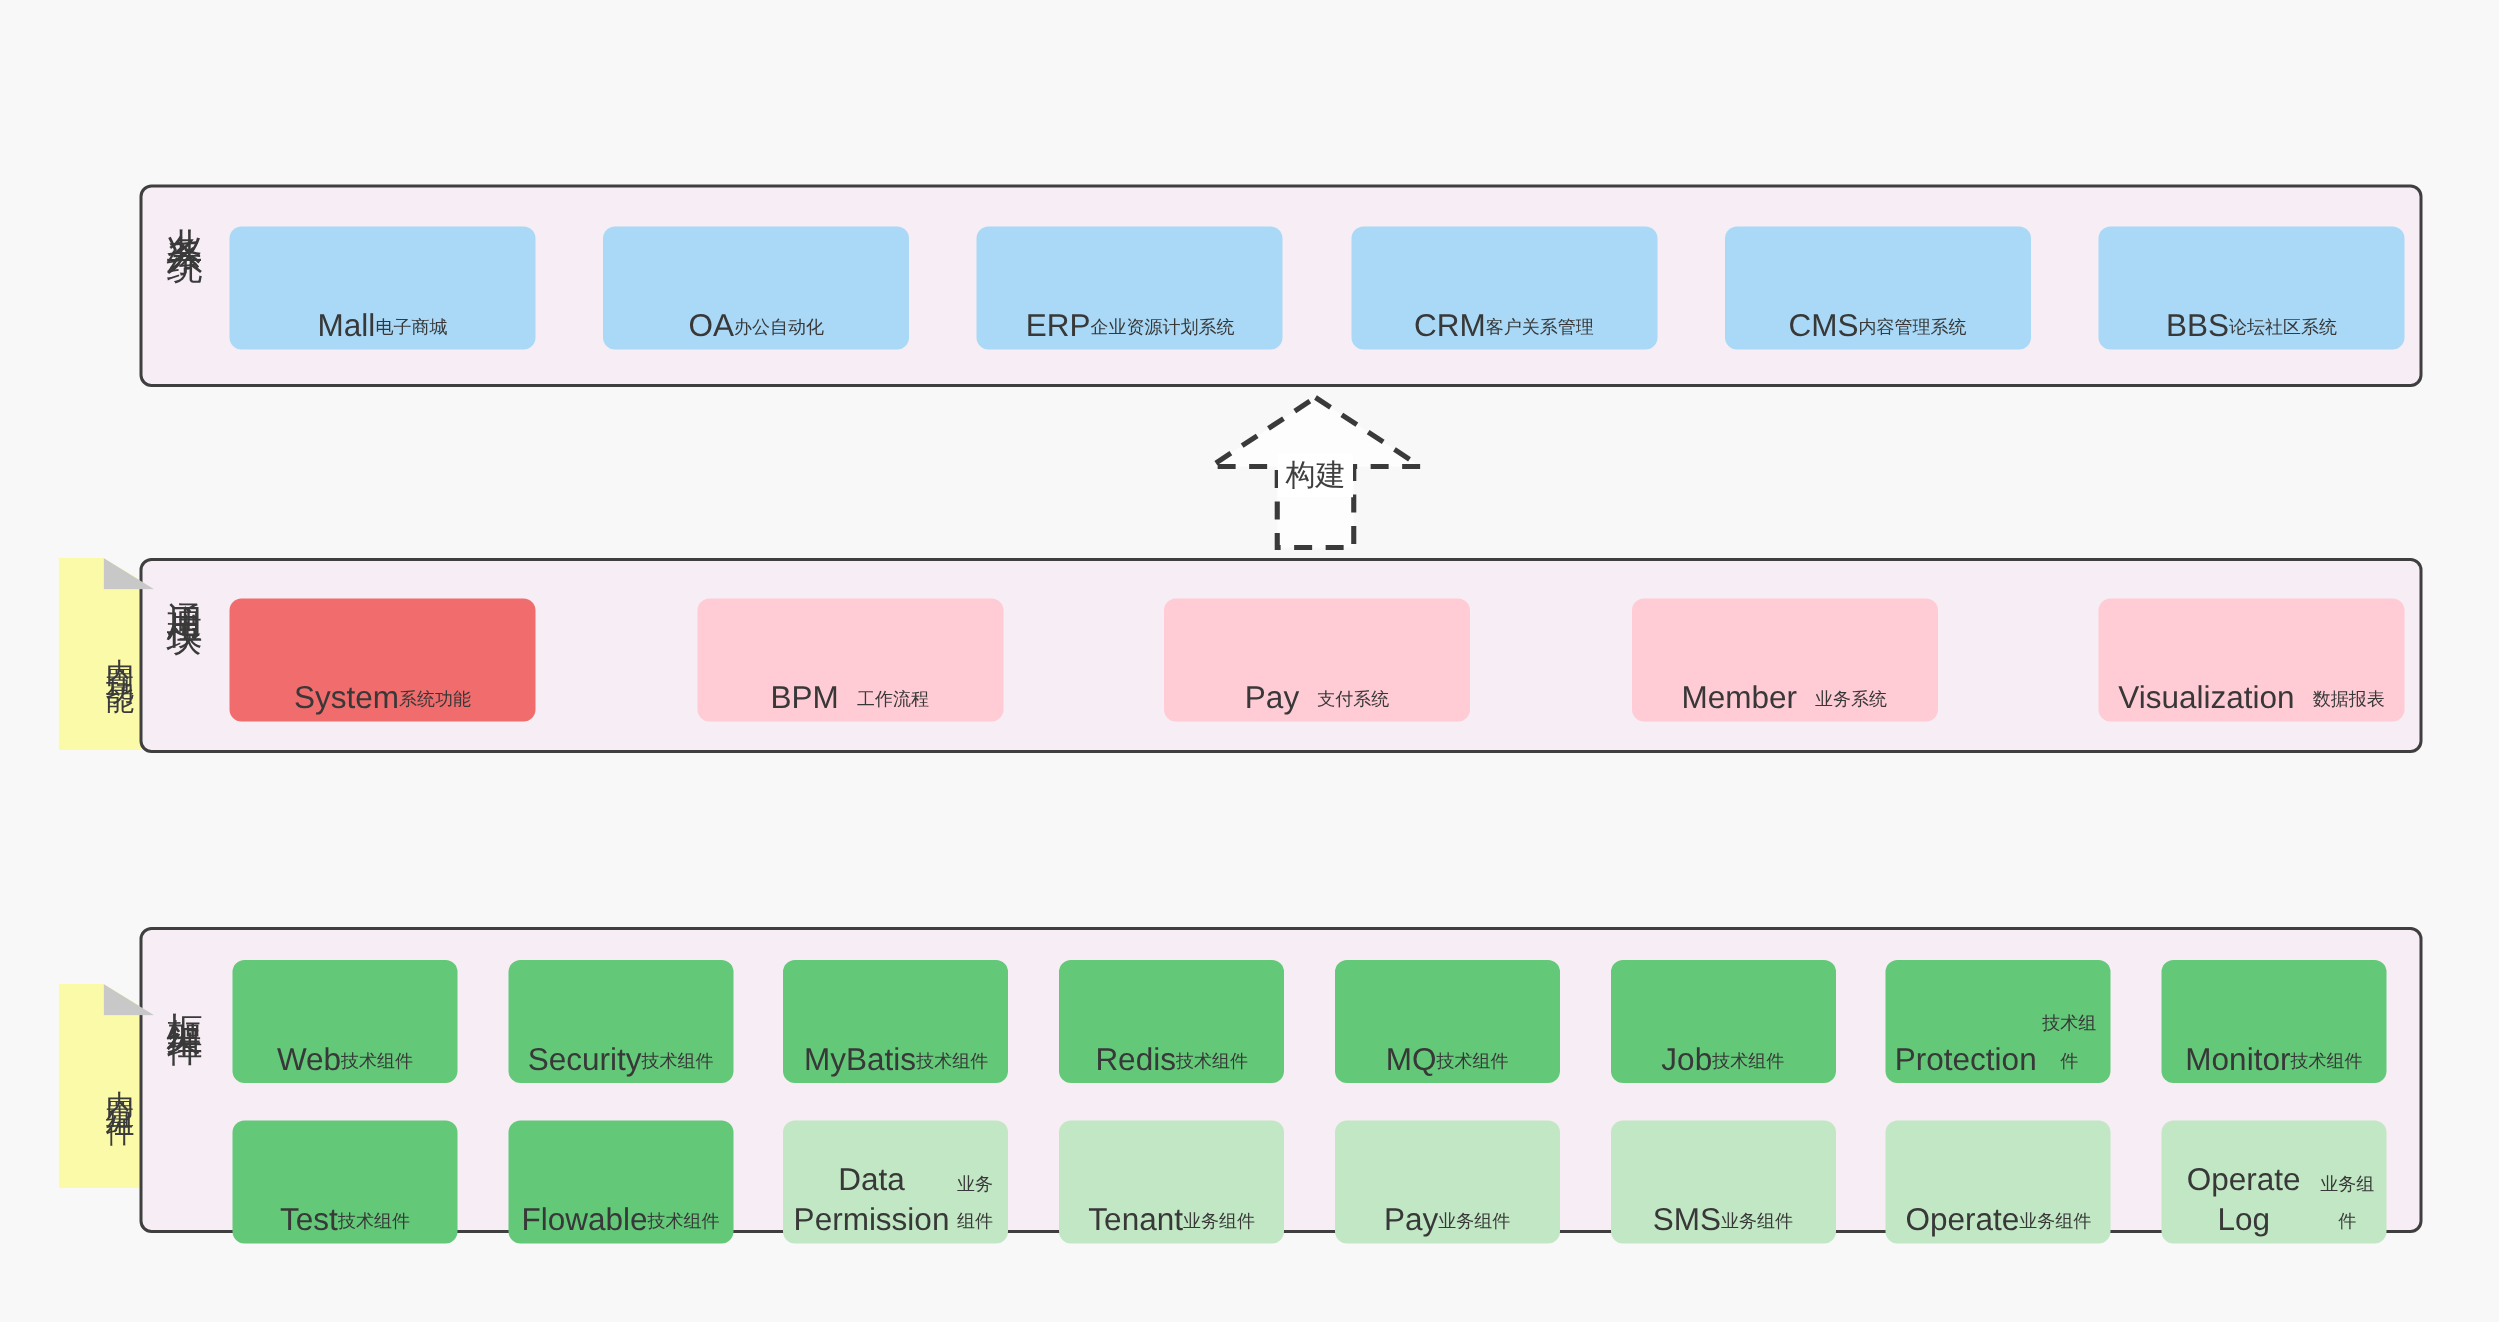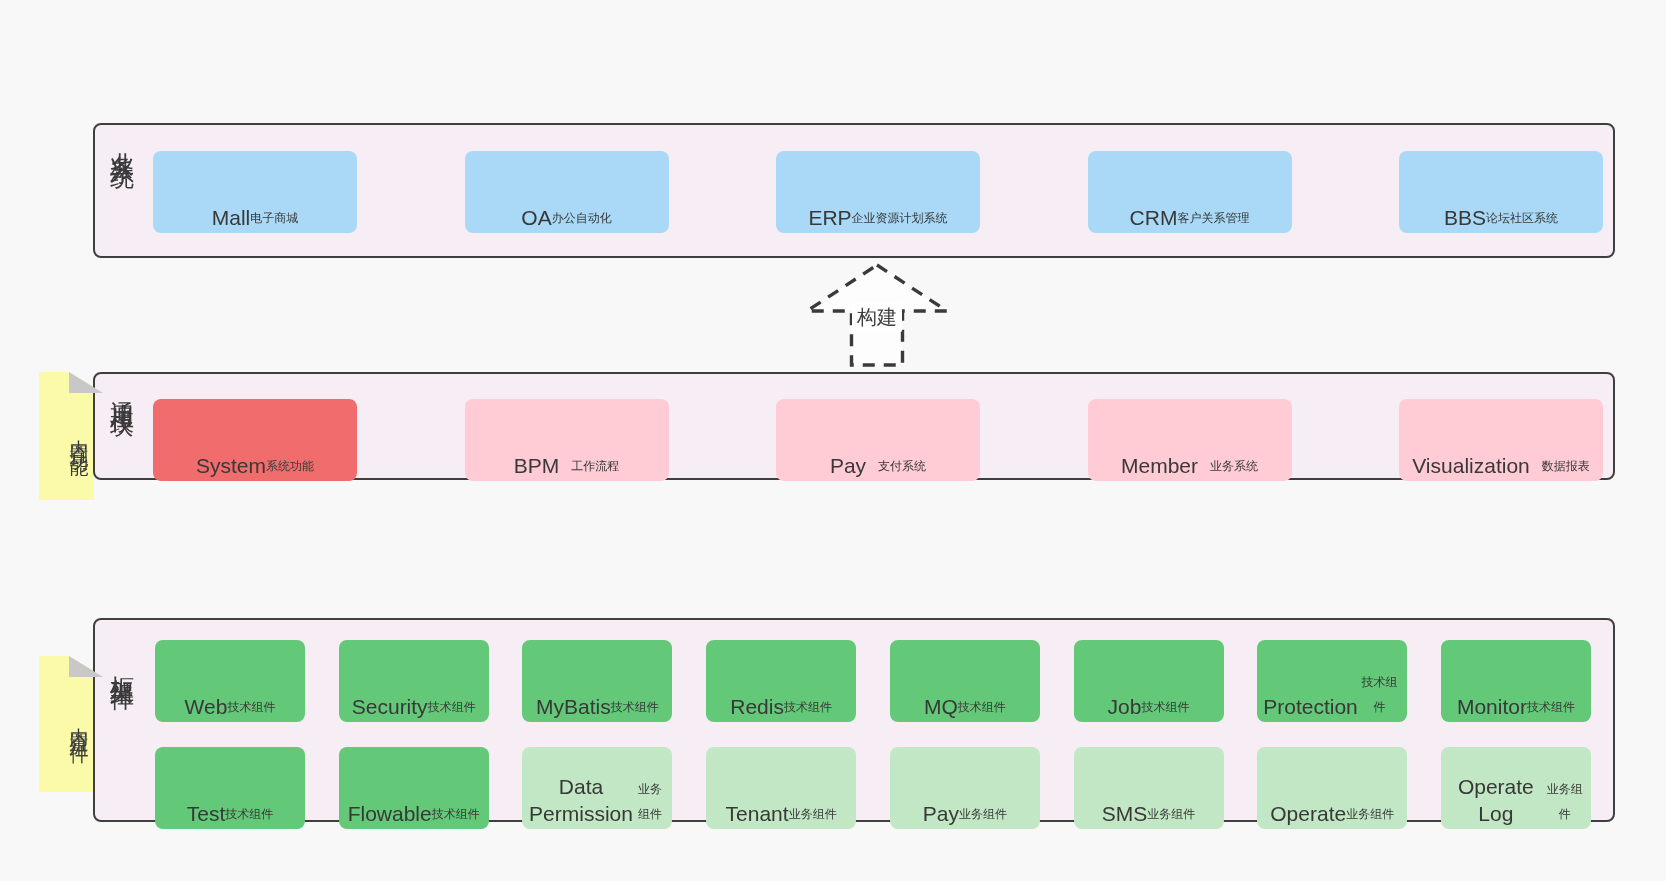--- a/index.html
+++ b/index.html
@@ -79,34 +79,38 @@
       </div>
       <div class="box c-blue">
         <div class="en">ERP</div>
         <div class="zh">企业资源计划系统</div>
       </div>
       <div class="box c-blue">
         <div class="en">CRM</div>
         <div class="zh">客户关系管理</div>
       </div>
       <div class="box c-blue">
+        <div class="en">CMS</div>
+        <div class="zh">内容管理系统</div>
+      </div>
+      <div class="box c-blue">
         <div class="en">BBS</div>
         <div class="zh">论坛社区系统</div>
       </div>
     </div>
   </div>
 
   <div class="arrow" style="left:804px;top:262px;">
     <svg width="146" height="106" viewBox="0 0 146 106">
       <polygon points="73,3 143,49 98.5,49 98.5,103 47.5,103 47.5,49 3,49" fill="#fdfdfd" stroke="#3a3a3a" stroke-width="3.4" stroke-dasharray="12 9"></polygon>
     </svg>
     <div class="arrow-label">构建</div>
   </div>
 
-  <div class="container" style="top:372px;height:108px;">
+  <div class="container" style="top:372px;height:130px;">
     <div class="vlabel" style="top:8px;">通用模块</div>
     <div class="row r6" style="top:25px;">
       <div class="box c-red">
         <div class="en">System</div>
         <div class="zh">系统功能</div>
       </div>
       <div class="box c-pink">
         <div class="en">BPM</div>
         <div class="zh">工作流程</div>
       </div>

